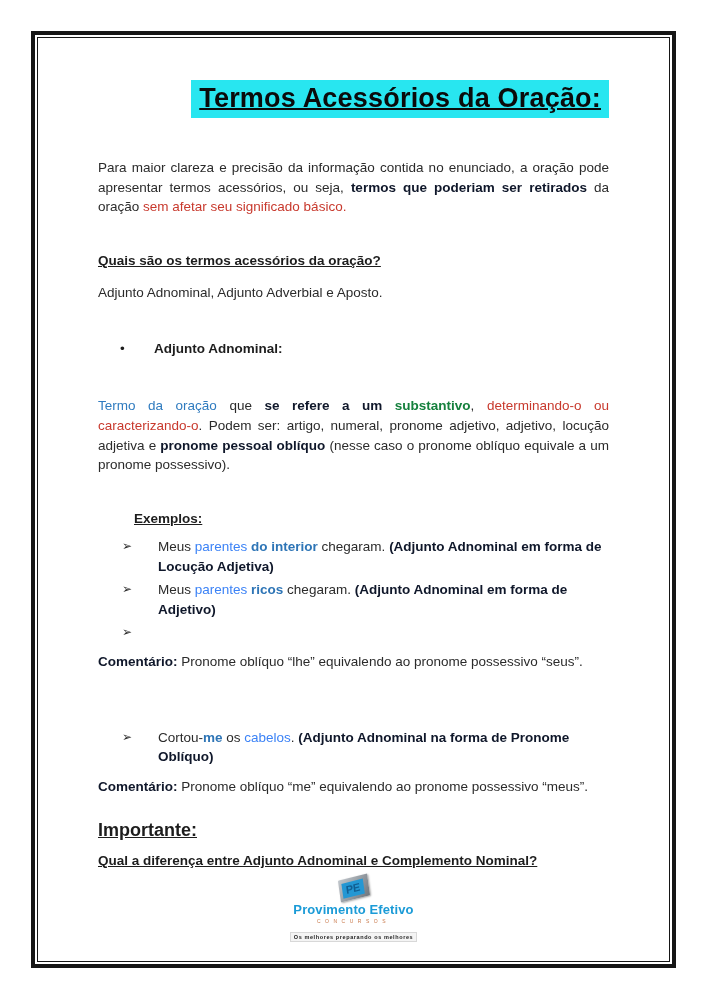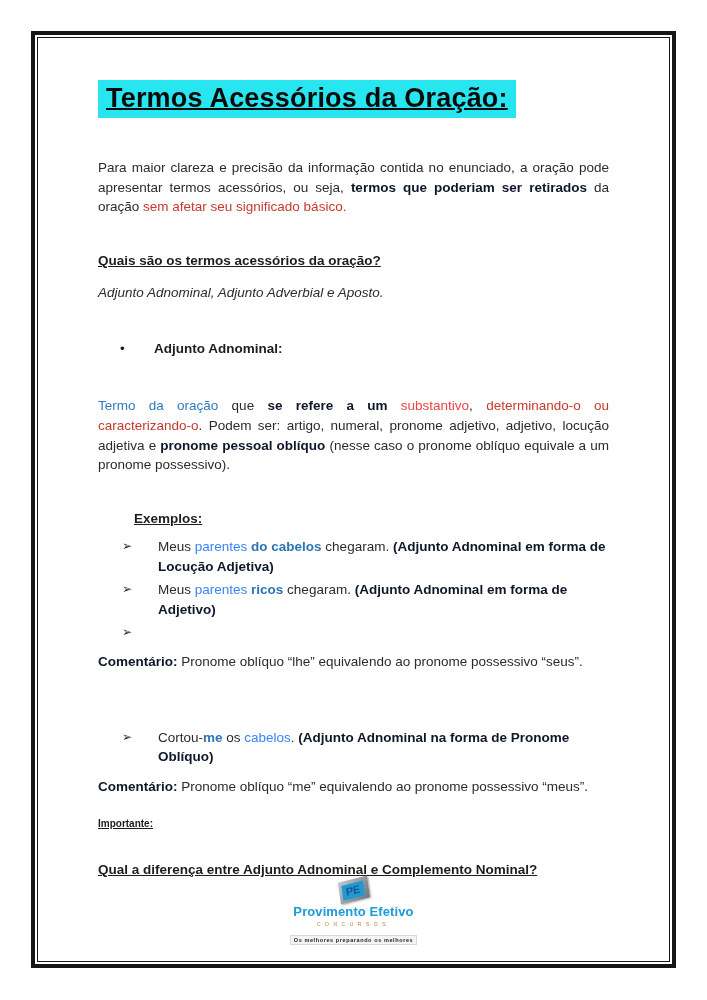--- a/index.html
+++ b/index.html
@@ -10,61 +10,61 @@
   }
   .frame{
     position:absolute;left:31px;top:31px;right:31px;bottom:32px;
     border:4px solid #161616;box-sizing:border-box;
   }
   .frame-inner{
     position:absolute;inset:2px;border:1px solid #161616;box-sizing:border-box;
     display:flex;flex-direction:column;
     padding:42px 60px 12px 60px;
   }
-  .title-wrap{text-align:left;margin:0 0 40px 0;}
+  .title-wrap{text-align:right;margin:0 0 40px 0;}
   .title{
     display:inline-block;
     background:#28E6F0;
     color:#0b0b0b;
     font-size:27px;font-weight:bold;
     padding:3px 8px 4px 8px;
     text-decoration:underline;
     text-decoration-thickness:2px;
     letter-spacing:0.2px;
   }
   .para{
     font-size:13.5px;line-height:1.45;color:#2b2b2b;margin:0;
   }
   .justify{text-align:justify;}
   .b{font-weight:bold;color:#0f172a;}
   .red{color:#C8392D;}
   .redb{color:#E0241A;font-weight:bold;}
   .blue{color:#2F7BBF;}
   .blueb{color:#2E75B6;font-weight:bold;}
   .green{color:#3b82f6;}
-  .greenb{color:#ef4444;font-weight:normal;}
+  .greenb{color:#15803d;font-weight:bold;}
   .mb-intro{margin-bottom:34px;}
   .heading{font-weight:bold;color:#1d1d1d;font-size:13.5px;line-height:1.45;margin:0 0 13px 0;text-decoration:underline;}
-  .answer{margin-bottom:36px;font-style:italic;}
+  .answer{margin-bottom:36px;}
   .bullet-row{display:flex;margin:0 0 38px 0;padding-left:22px;}
   .bullet-dot{width:34px;font-size:13.5px;color:#1d1d1d;line-height:1.45;}
   .bullet-text{font-weight:bold;font-size:13.5px;color:#1d1d1d;line-height:1.45;}
   .mb-def{margin-bottom:34px;}
   .h-exemplos{margin-bottom:9px;padding-left:36px;}
   .ex-list{margin:0 0 6px 0;}
   .ex-item{display:flex;margin-bottom:4px;}
   .ex-arrow{
     flex:0 0 36px;padding-left:24px;box-sizing:content-box;
     font-size:12px;color:#2b2b2b;line-height:1.55;
   }
   .ex-body{font-size:13.5px;line-height:1.45;color:#2b2b2b;max-width:455px;}
   .comment{margin-bottom:30px;}
   .comment2{margin-bottom:21px;}
   .gap-top{margin-top:26px;}
-  .importante{margin:0 0 28px 0;font-size:10px;}
+  .importante{margin:0 0 8px 0;font-size:18px;}
   .final-q{margin:0;}
   .logo{
     margin-top:auto;
     align-self:center;text-align:center;padding-bottom:6px;
   }
   .logo-cube{
     width:30px;height:22px;margin:0 auto 4px auto;position:relative;
     transform:rotate(-14deg) skewX(-6deg);
     background:linear-gradient(135deg,#c3c8cd 0%,#8e959c 60%,#6f767d 100%);
     border-radius:1px;
@@ -108,21 +108,21 @@
       <span class="bullet-text">Adjunto Adnominal:</span>
     </div>
 
     <p class="para justify mb-def"><span class="blue">Termo da oração</span><span> que </span><span class="b">se refere a um </span><span class="greenb">substantivo</span><span>, </span><span class="red">determinando-o ou caracterizando-o</span><span>. Podem ser: artigo, numeral, pronome adjetivo, adjetivo, locução adjetiva e </span><span class="b">pronome pessoal oblíquo</span><span> (nesse caso o pronome oblíquo equivale a um pronome possessivo).</span></p>
 
     <p class="heading h-exemplos">Exemplos:</p>
 
     <div class="ex-list">
       <div class="ex-item">
         <span class="ex-arrow">➢</span>
-        <span class="ex-body"><span>Meus </span><span class="green">parentes</span><span> </span><span class="blueb">do cabelos</span><span> chegaram. </span><span class="b">(Adjunto Adnominal em forma de Locução Adjetiva)</span></span>
+        <span class="ex-body"><span>Meus </span><span class="green">parentes</span><span> </span><span class="blueb">do interior</span><span> chegaram. </span><span class="b">(Adjunto Adnominal em forma de Locução Adjetiva)</span></span>
       </div>
       <div class="ex-item">
         <span class="ex-arrow">➢</span>
         <span class="ex-body"><span>Meus </span><span class="green">parentes</span><span> </span><span class="blueb">ricos</span><span> chegaram. </span><span class="b">(Adjunto Adnominal em forma de Adjetivo)</span></span>
       </div>
       <div class="ex-item">
         <span class="ex-arrow">➢</span>
       </div>
     </div>
 

